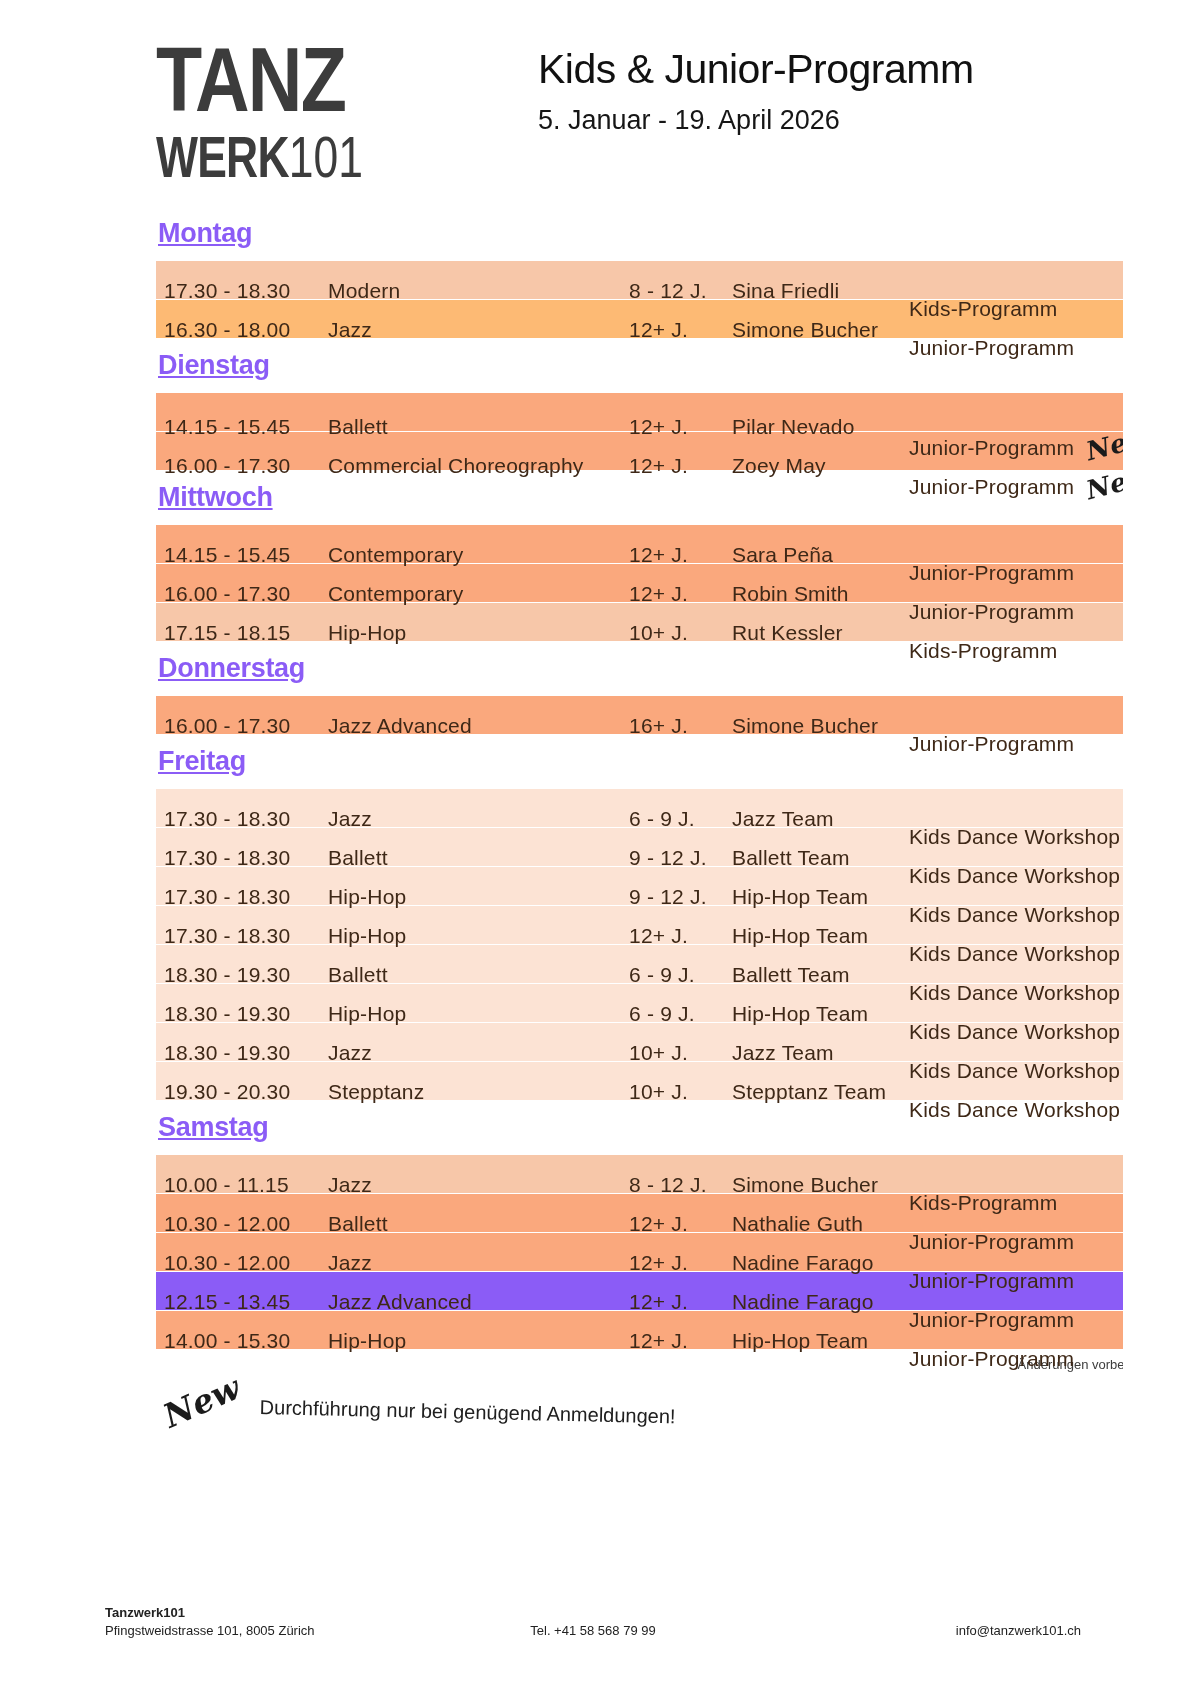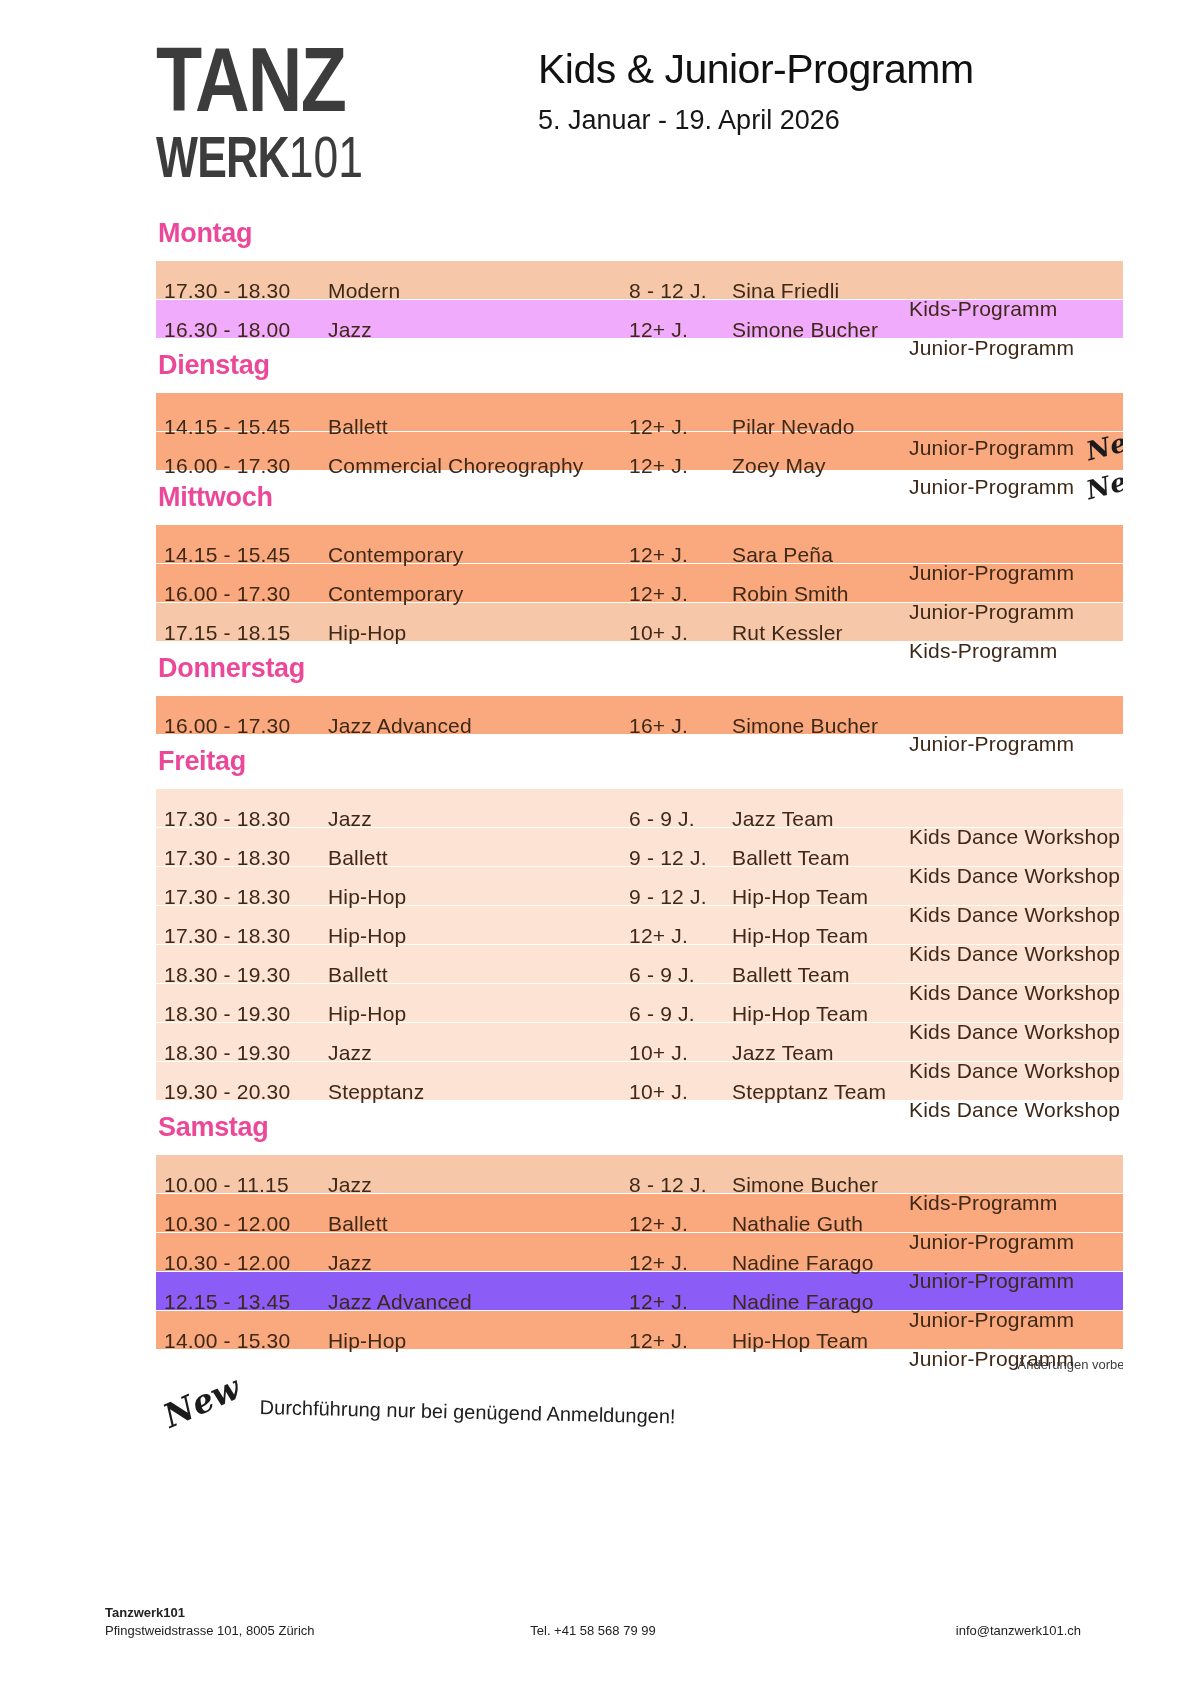--- a/index.html
+++ b/index.html
@@ -33,21 +33,21 @@
 
   
   .title-block { position: absolute; left: 470px; top: 46px; color: #111111; }
   .title-block h1 { font-size: 41px; font-weight: 400; line-height: 46px; letter-spacing: -0.5px; }
   .subtitle { margin-top: 13px; font-size: 27px; font-weight: 400; color: #161616; }
 
   
   .schedule { position: absolute; left: 88px; top: 218px; width: 1004px; }
   .day-header {
     font-size: 27px; font-weight: 700; line-height: 31px;
-    color: #ec4899; margin: 12px 0 12px 2px; letter-spacing: -0.3px;
+    color: #8b5cf6; margin: 12px 0 12px 2px; letter-spacing: -0.3px; text-decoration: underline;
   }
   .section:first-child .day-header { margin-top: 0; }
 
   .row {
     height: 38px; margin-bottom: 1px;
     display: grid;
     grid-template-columns: 164px 301px 103px 177px auto;
     align-items: center;
     padding-left: 8px;
     font-size: 21px;
@@ -120,21 +120,21 @@
     <div class="day-header">Montag</div>
     <div class="section-rows">
   <div class="row" style="background: rgb(247, 199, 169);">
     <div class="cell cell-time">17.30 - 18.30</div>
     <div class="cell cell-class">Modern</div>
     <div class="cell cell-age">8 - 12 J.</div>
     <div class="cell cell-teacher">Sina Friedli</div>
     <div class="cell cell-program"><span>Kids-Programm</span></div>
   </div>
 
-  <div class="row" style="background: #f0abfc;">
+  <div class="row" style="background: #fdba74;">
     <div class="cell cell-time">16.30 - 18.00</div>
     <div class="cell cell-class">Jazz</div>
     <div class="cell cell-age">12+ J.</div>
     <div class="cell cell-teacher">Simone Bucher</div>
     <div class="cell cell-program"><span>Junior-Programm</span></div>
   </div>
 </div>
   </div>
 
   <div class="section">

